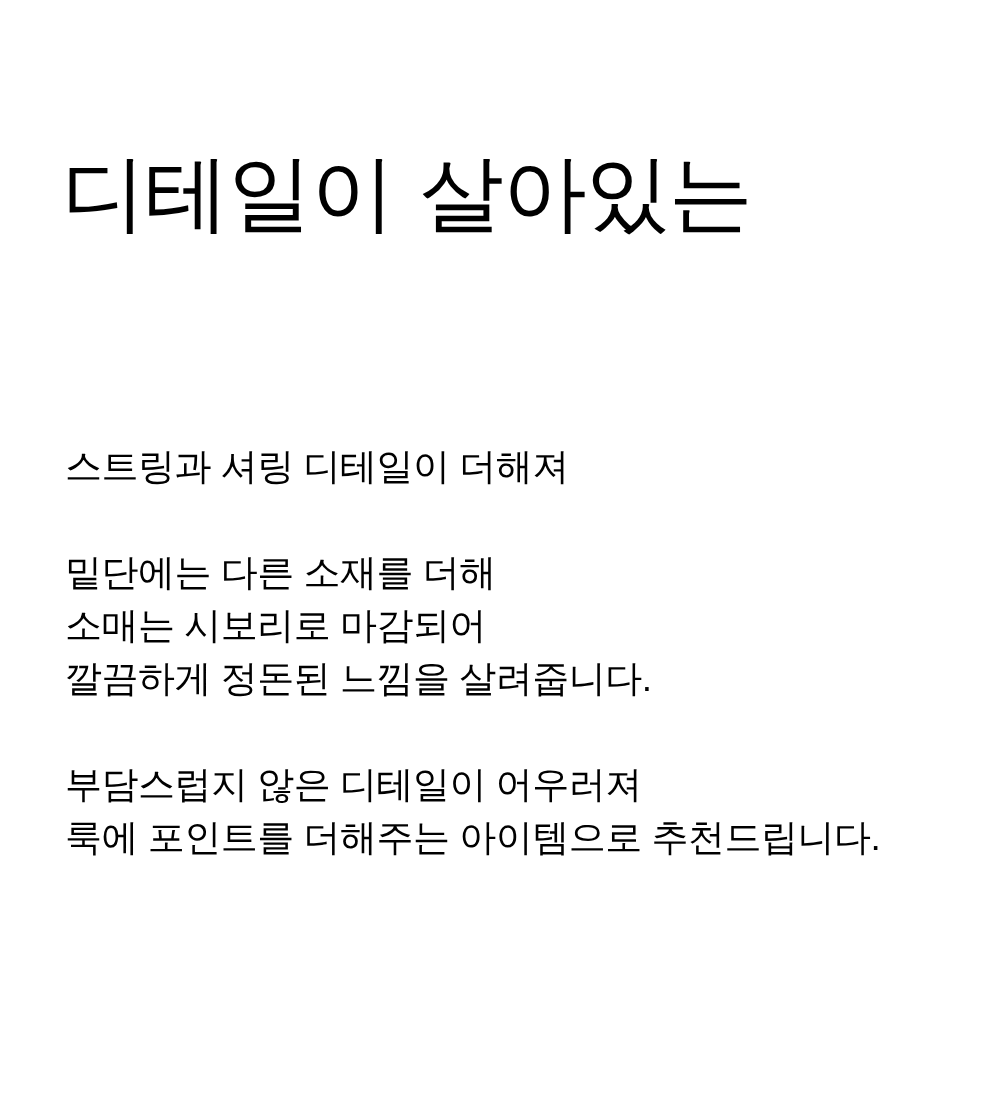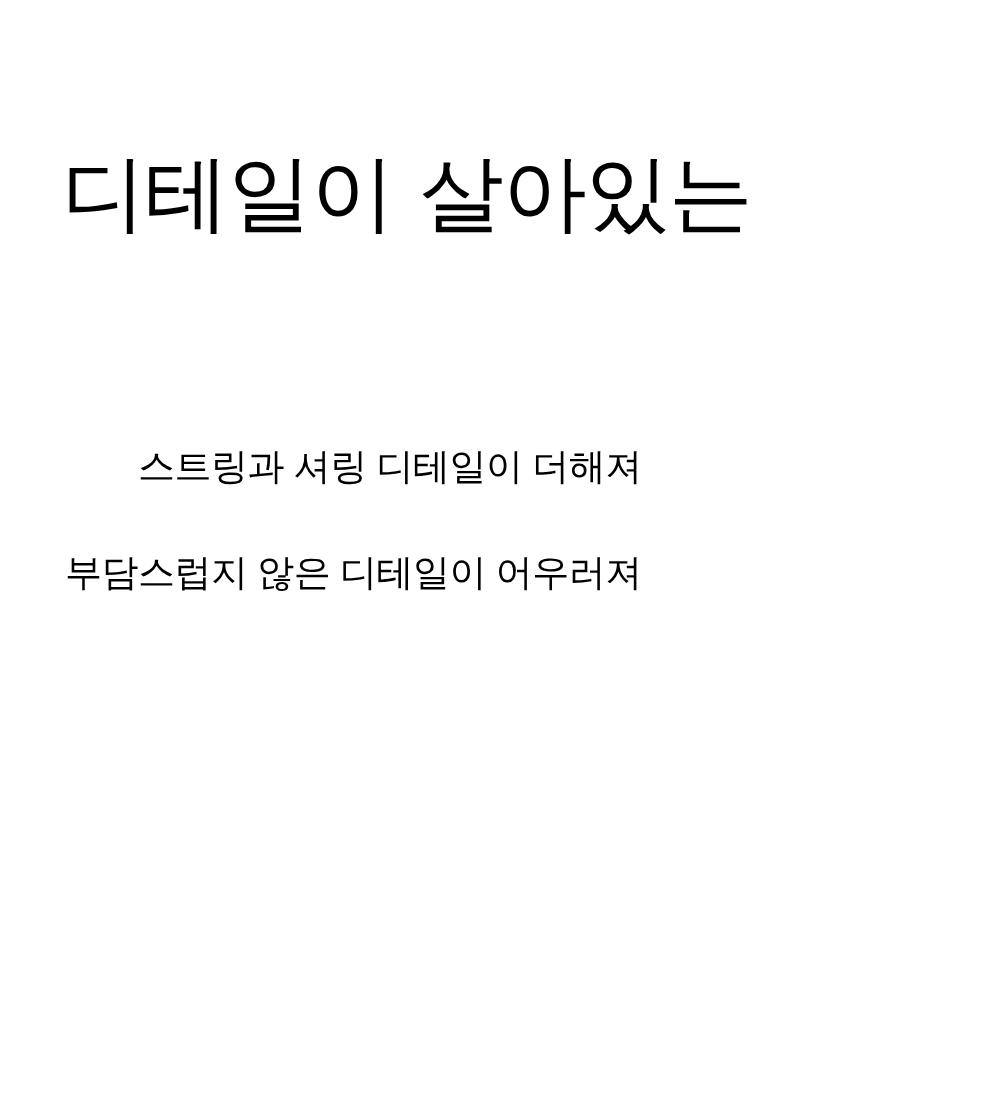--- a/index.html
+++ b/index.html
@@ -55,40 +55,43 @@
   }
   .body-text p {
     margin: 0 0 53px 0;
     padding: 0;
   }
   .body-text p:last-child {
     margin-bottom: 8px;
   }
   .body-line {
     display: block;
-    text-align: right;
   }
 </style>
 </head>
 <body>
 
 <div class="canvas">
 
   <h1 class="heading">
     <span class="h-line h-line--regular">디테일이 살아있는</span>
   </h1>
 
   <div class="body-text">
 
     <p>
       <span class="body-line">스트링과 셔링 디테일이 더해져</span>
     </p>
 
     <p>
+      <span class="body-line">밑단에는 다른 소재를 더해</span>
+      <span class="body-line">소매는 시보리로 마감되어</span>
+      <span class="body-line">깔끔하게 정돈된 느낌을 살려줍니다.</span>
     </p>
 
     <p>
       <span class="body-line">부담스럽지 않은 디테일이 어우러져</span>
+      <span class="body-line">룩에 포인트를 더해주는 아이템으로 추천드립니다.</span>
     </p>
 
   </div>
 
 </div>
 
 </body></html>

